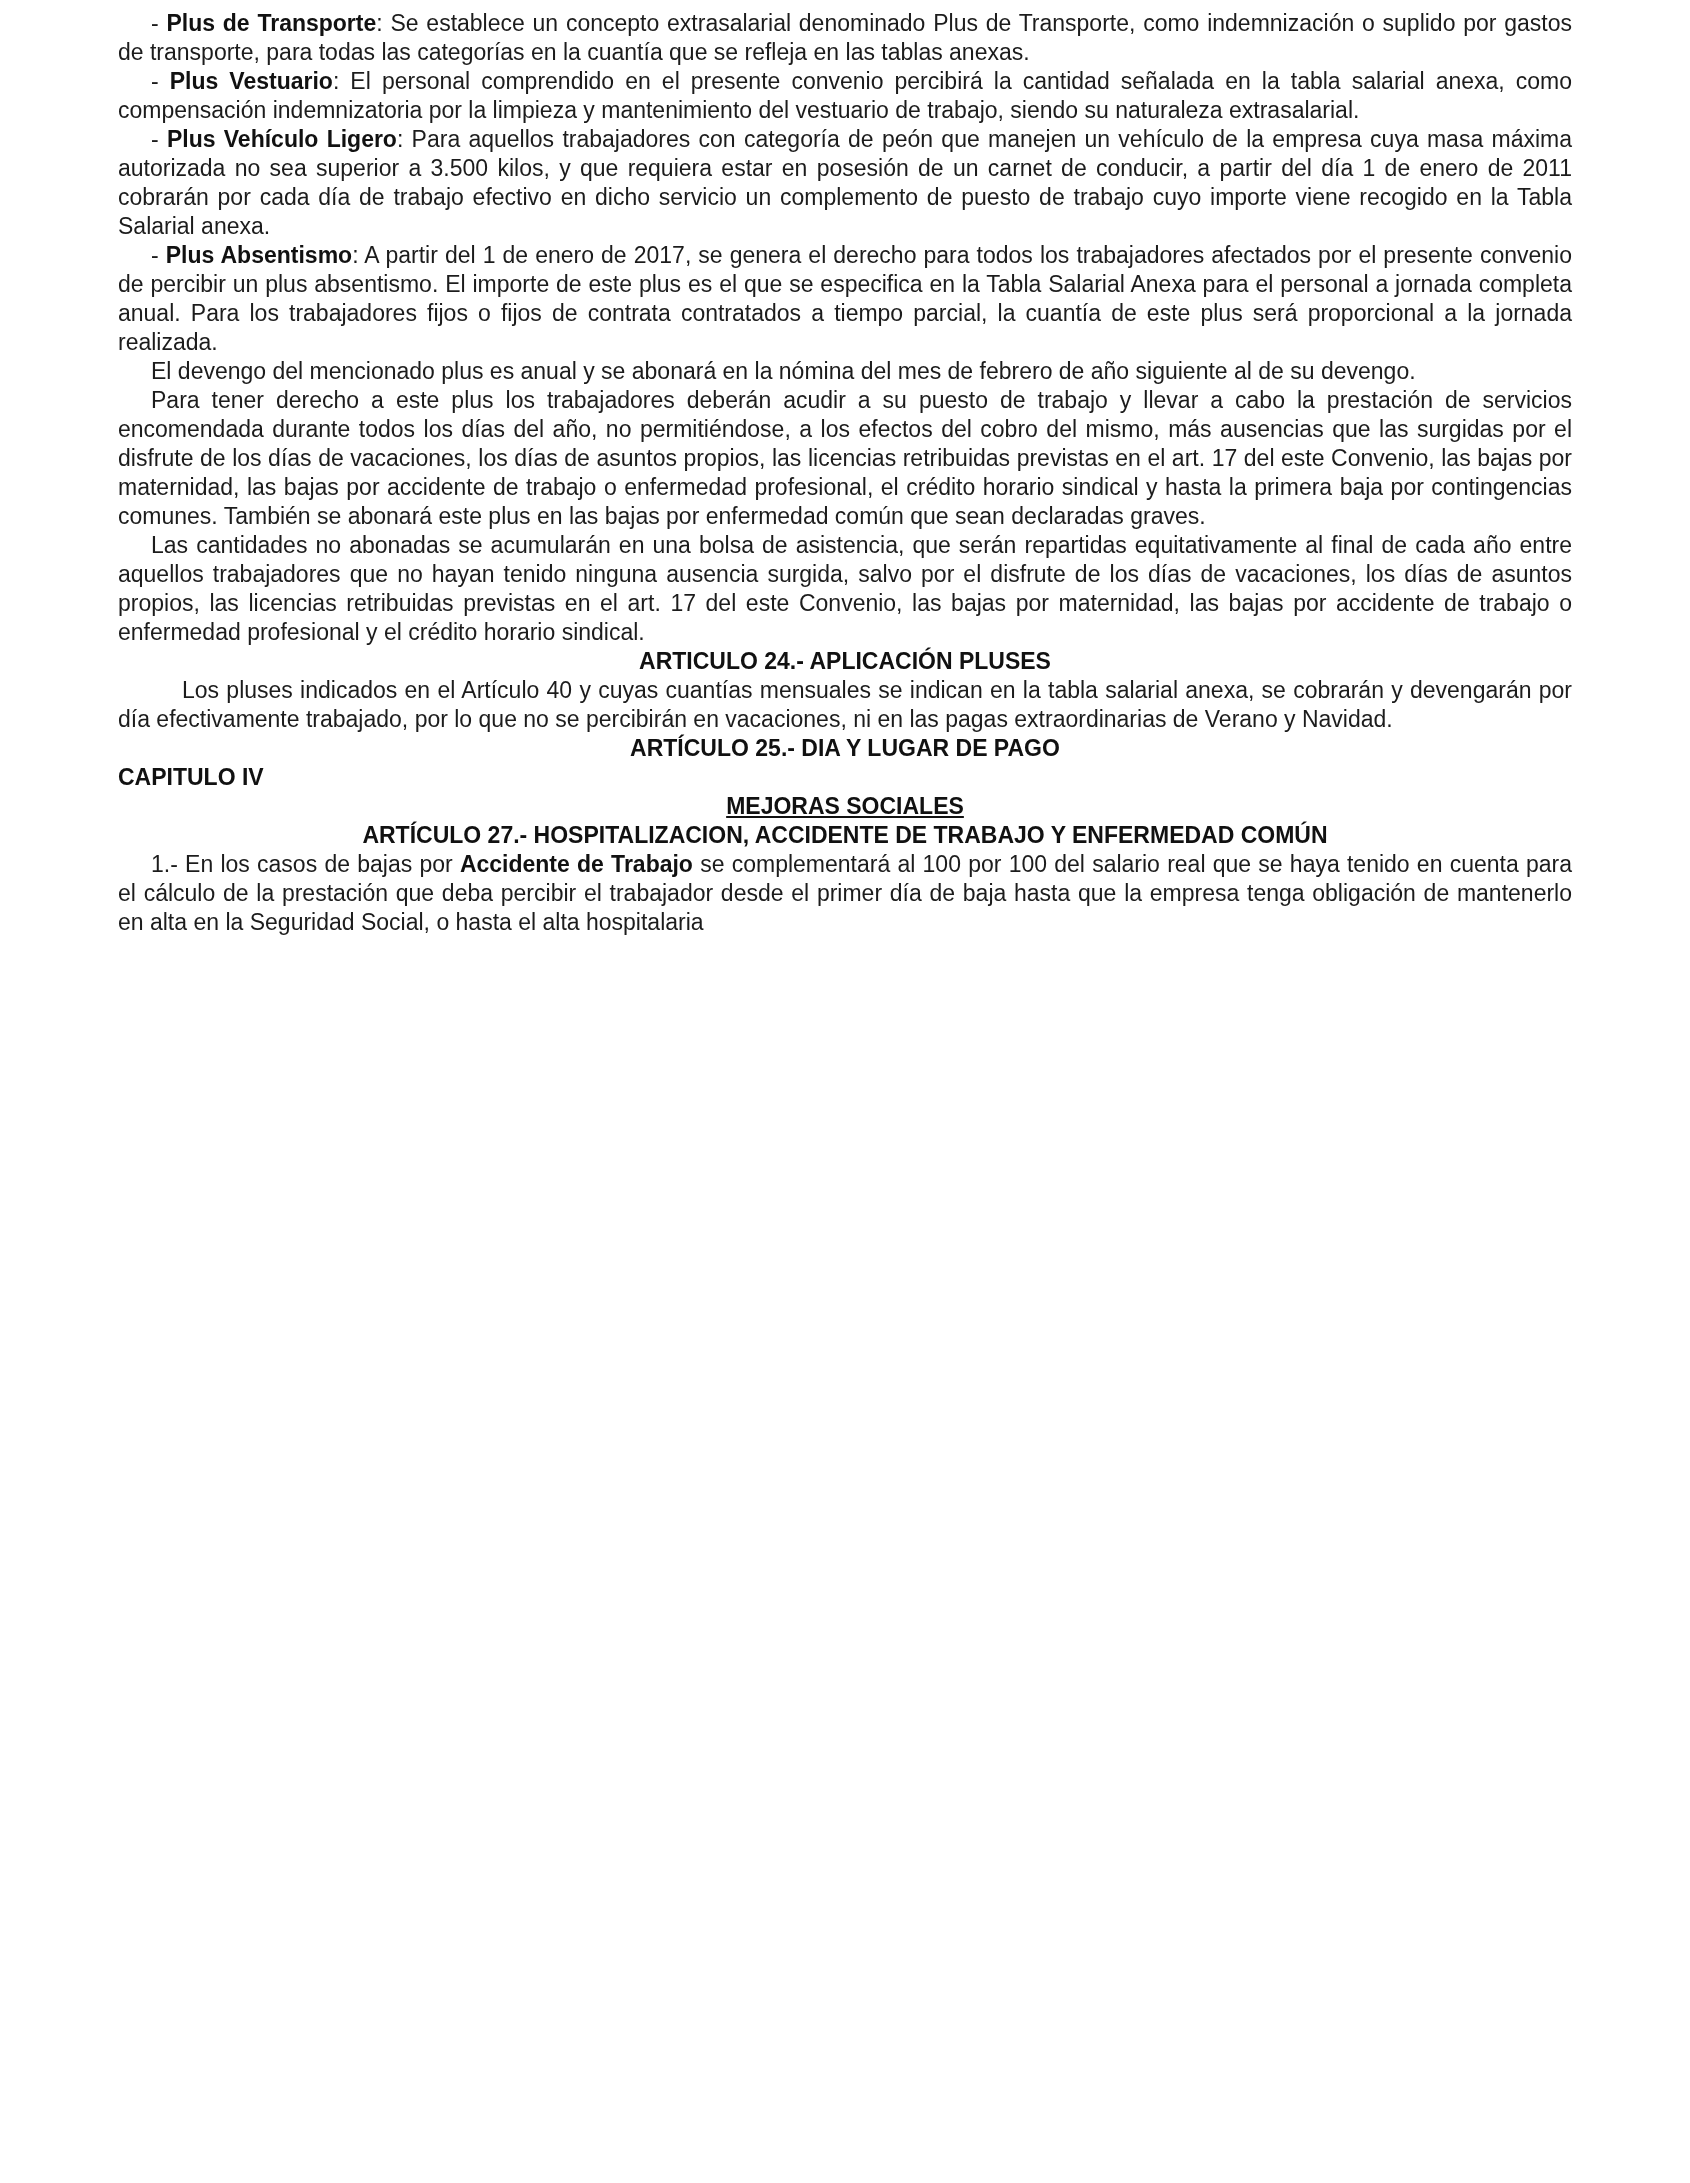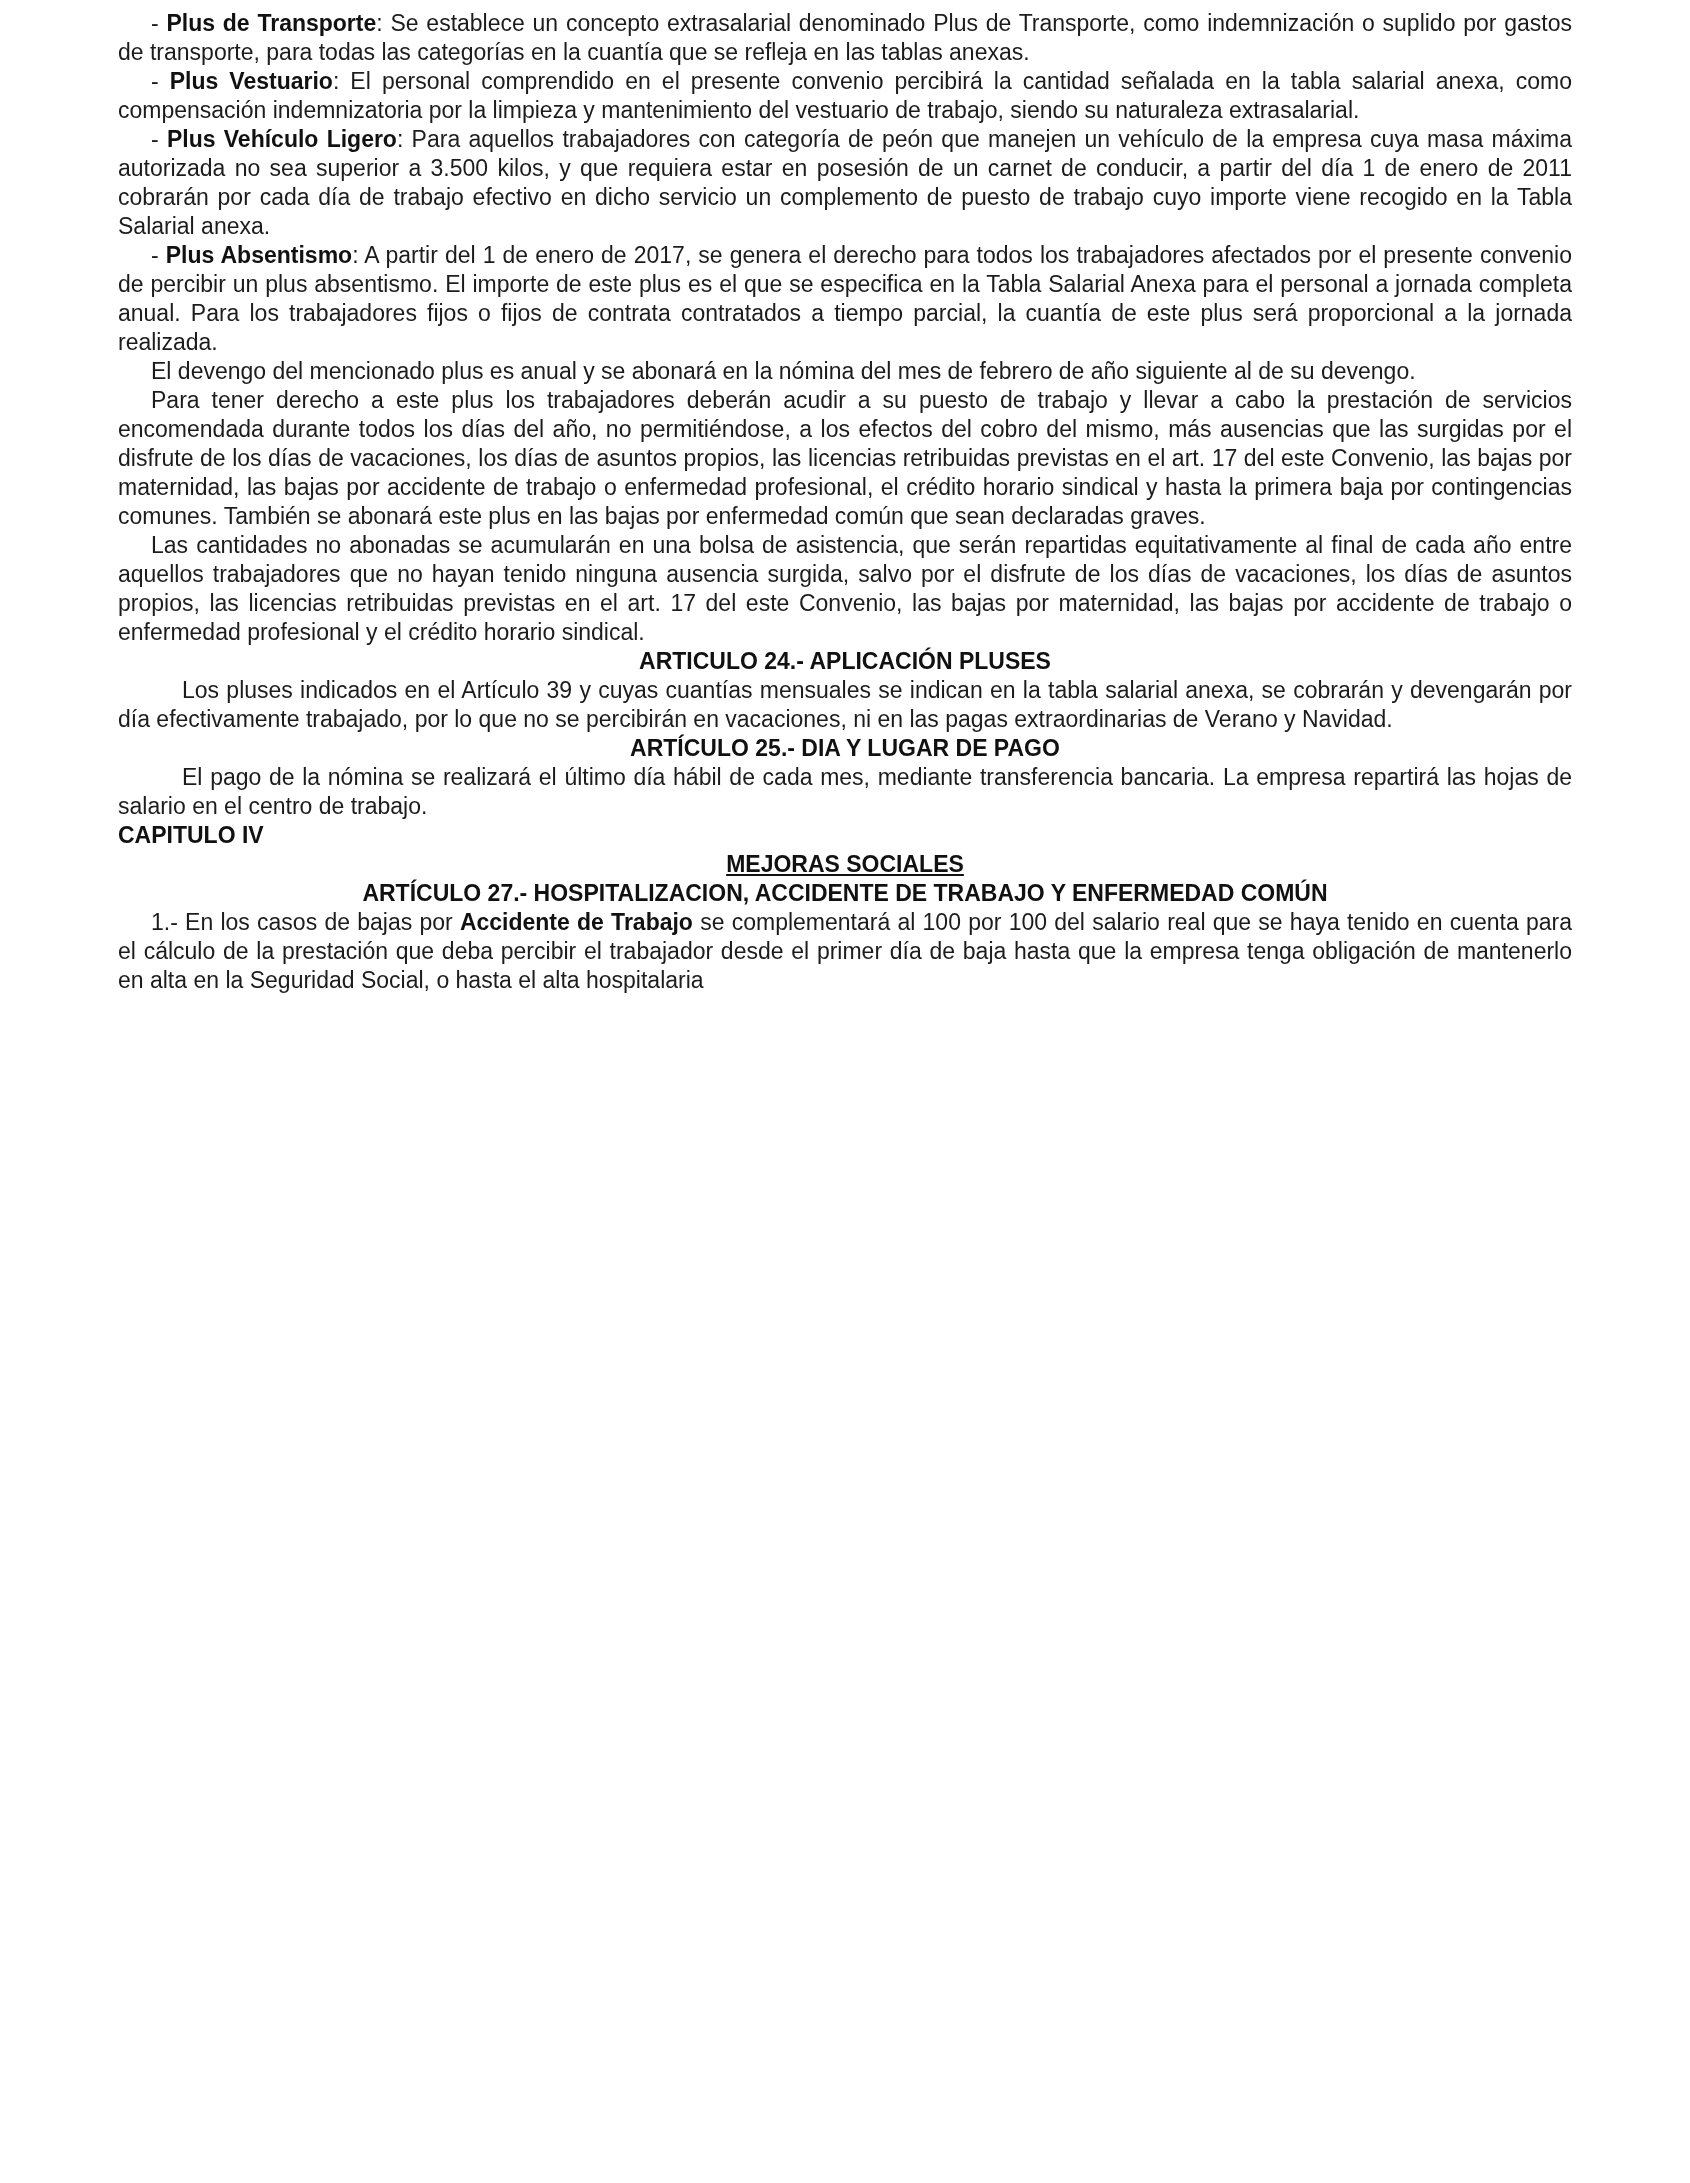--- a/index.html
+++ b/index.html
@@ -58,22 +58,21 @@
 <div class="page">
   <div class="doc">
       <p class="b-p"><span>- </span><b>Plus de Transporte</b><span>: Se establece un concepto extrasalarial denominado Plus de Transporte, como indemnización o suplido por gastos de transporte, para todas las categorías en la cuantía que se refleja en las tablas anexas.</span></p>
       <p class="b-p"><span>- </span><b>Plus Vestuario</b><span>: El personal comprendido en el presente convenio percibirá la cantidad señalada en la tabla salarial anexa, como compensación indemnizatoria por la limpieza y mantenimiento del vestuario de trabajo, siendo su naturaleza extrasalarial.</span></p>
       <p class="b-p"><span>- </span><b>Plus Vehículo Ligero</b><span>: Para aquellos trabajadores con categoría de peón que manejen un vehículo de la empresa cuya masa máxima autorizada no sea superior a 3.500 kilos, y que requiera estar en posesión de un carnet de conducir, a partir del día 1 de enero de 2011 cobrarán por cada día de trabajo efectivo en dicho servicio un complemento de puesto de trabajo cuyo importe viene recogido en la Tabla Salarial anexa.</span></p>
       <p class="b-p"><span>- </span><b>Plus Absentismo</b><span>: A partir del 1 de enero de 2017, se genera el derecho para todos los trabajadores afectados por el presente convenio de percibir un plus absentismo. El importe de este plus es el que se especifica en la Tabla Salarial Anexa para el personal a jornada completa anual. Para los trabajadores fijos o fijos de contrata contratados a tiempo parcial, la cuantía de este plus será proporcional a la jornada realizada.</span></p>
       <p class="b-p"><span>El devengo del mencionado plus es anual y se abonará en la nómina del mes de febrero de año siguiente al de su devengo.</span></p>
       <p class="b-p"><span>Para tener derecho a este plus los trabajadores deberán acudir a su puesto de trabajo y llevar a cabo la prestación de servicios encomendada durante todos los días del año, no permitiéndose, a los efectos del cobro del mismo, más ausencias que las surgidas por el disfrute de los días de vacaciones, los días de asuntos propios, las licencias retribuidas previstas en el art. 17 del este Convenio, las bajas por maternidad, las bajas por accidente de trabajo o enfermedad profesional, el crédito horario sindical y hasta la primera baja por contingencias comunes. También se abonará este plus en las bajas por enfermedad común que sean declaradas graves.</span></p>
       <p class="b-p"><span>Las cantidades no abonadas se acumularán en una bolsa de asistencia, que serán repartidas equitativamente al final de cada año entre aquellos trabajadores que no hayan tenido ninguna ausencia surgida, salvo por el disfrute de los días de vacaciones, los días de asuntos propios, las licencias retribuidas previstas en el art. 17 del este Convenio, las bajas por maternidad, las bajas por accidente de trabajo o enfermedad profesional y el crédito horario sindical.</span></p>
       <p class="b-h"><b>ARTICULO 24.- APLICACIÓN PLUSES</b></p>
-      <p class="b-p-big"><span>Los pluses indicados en el Artículo 39 y cuyas cuantías mensuales se indican en la tabla salarial anexa, se cobrarán y devengarán por día efectivamente trabajado, por lo que no se percibirán en vacaciones, ni en las pagas extraordinarias de Verano y Navidad.</span></p>
+      <p class="b-p-big"><span>Los pluses indicados en el Artículo 40 y cuyas cuantías mensuales se indican en la tabla salarial anexa, se cobrarán y devengarán por día efectivamente trabajado, por lo que no se percibirán en vacaciones, ni en las pagas extraordinarias de Verano y Navidad.</span></p>
       <p class="b-h"><b>ARTÍCULO 25.- DIA Y LUGAR DE PAGO</b></p>
-      <p class="b-p-big"><span>El pago de la nómina se realizará el último día hábil de cada mes, mediante transferencia bancaria. La empresa repartirá las hojas de salario en el centro de trabajo.</span></p>
       <p class="b-hc1"><b>CAPITULO IV</b></p>
       <p class="b-hc2"><b>MEJORAS SOCIALES</b></p>
       <p class="b-h"><b>ARTÍCULO 27.- HOSPITALIZACION, ACCIDENTE DE TRABAJO Y ENFERMEDAD COMÚN</b></p>
       <p class="b-p"><span>1.- En los casos de bajas por </span><b>Accidente de Trabajo</b><span> se complementará al 100 por 100 del salario real que se haya tenido en cuenta para el cálculo de la prestación que deba percibir el trabajador desde el primer día de baja hasta que la empresa tenga obligación de mantenerlo en alta en la Seguridad Social, o hasta el alta hospitalaria</span></p>
     </div>
 </div>
 
 
 </body></html>

